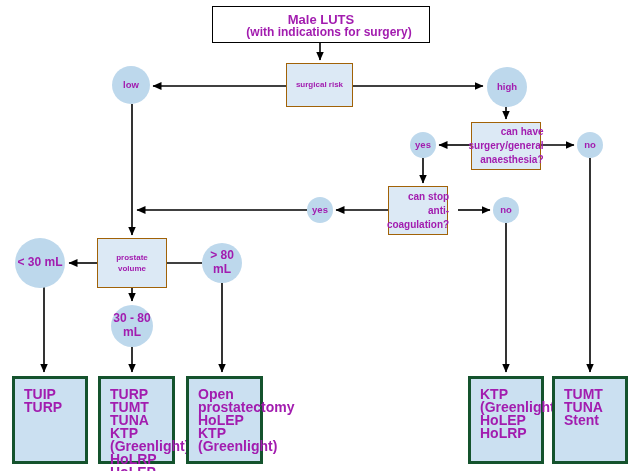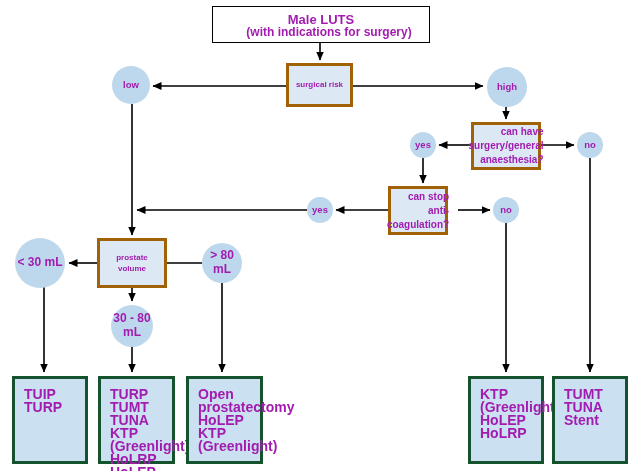--- a/index.html
+++ b/index.html
@@ -10,21 +10,21 @@
   .wires{position:absolute;left:0;top:0;width:640px;height:471px;}
   .wires line{stroke:#000;stroke-width:1.6;}
   .node{position:absolute;box-sizing:border-box;font-weight:bold;color:#a21caf;}
   .start{
     background:#ffffff;border:1.5px solid #000;
     display:flex;flex-direction:column;justify-content:center;align-items:center;text-align:center;
   }
   .start .t1{font-size:13px;line-height:15px;}
   .start .t2{font-size:12px;line-height:11px;padding-left:16px;}
   .decision{
-    background:#dce9f5;border:3px solid #a16207;
+    background:#dce9f5;border:1px solid #a16207;
     display:flex;align-items:center;justify-content:center;
     text-align:center;white-space:pre-line;font-size:8px;line-height:1.4;
   }
   .decision.q{font-size:10px;text-align:right;}
   .circle{
     background:#bdd8ec;border-radius:50%;
     display:flex;align-items:center;justify-content:center;
     text-align:center;white-space:pre-line;font-size:9.5px;line-height:1.15;
   }
   .circle.vol{font-size:12px;}

